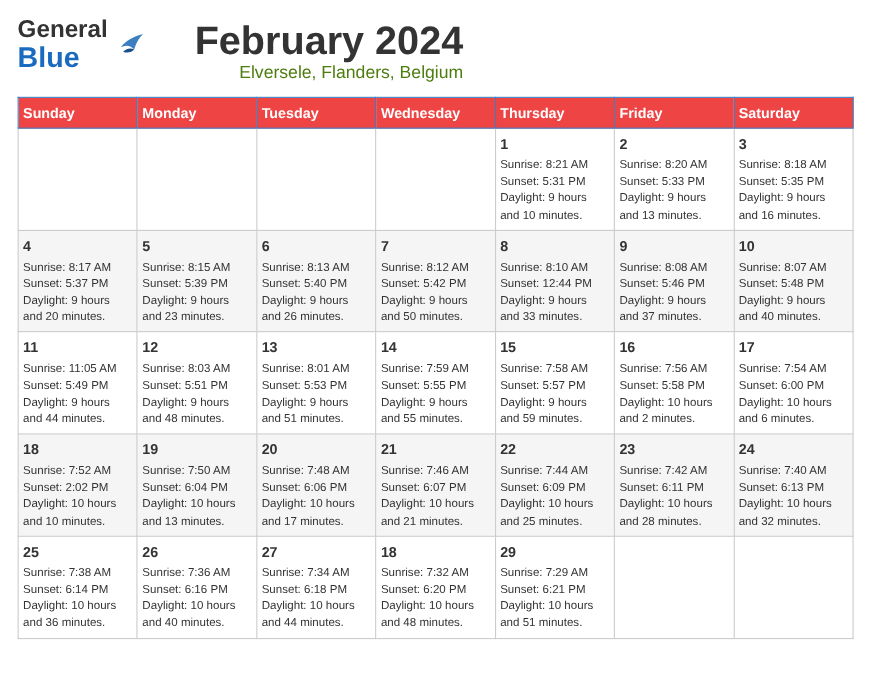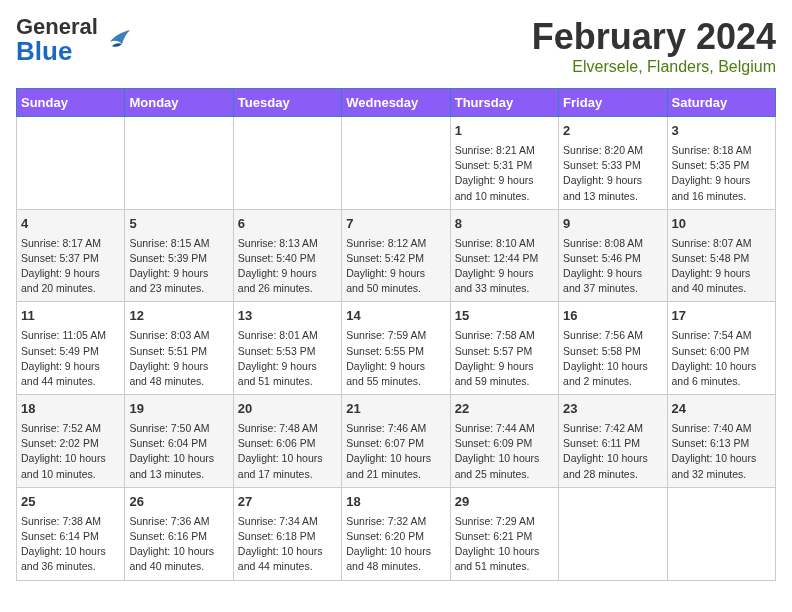--- a/index.html
+++ b/index.html
@@ -5,23 +5,24 @@
     * { margin: 0; padding: 0; box-sizing: border-box; }
     body {
       font-family: Arial, sans-serif;
       background: #fff;
       width: 792px;
       min-height: 612px;
       padding: 16px;
     }
     .header {
       display: flex;
-      justify-content: space-between;
+      justify-content: flex-start;
       align-items: flex-start;
       margin-bottom: 12px;
+      gap: 43px;
     }
     .logo {
       display: flex;
       flex-direction: column;
       align-items: flex-start;
     }
     .logo-general {
       font-size: 22px;
       font-weight: bold;
       color: #333;
@@ -37,34 +38,33 @@
       display: flex;
       align-items: center;
     }
     .title-block {
       text-align: right;
     }
     .title-block h1 {
       font-size: 36px;
       font-weight: bold;
       color: #333;
-      margin-left: 44px;
     }
     .title-block h2 {
       font-size: 16px;
       font-weight: normal;
       color: #4d7c0f;
     }
     table {
       width: 100%;
       border-collapse: collapse;
       font-size: 11px;
     }
     thead tr th {
-      background-color: #8b5cf6;
+      background-color: #ef4444;
       color: #fff;
       padding: 6px 4px;
       text-align: left;
       font-size: 13px;
       font-weight: bold;
       border: 1px solid #3c7fc0;
     }
     tbody tr td {
       vertical-align: top;
       padding: 5px 4px;

